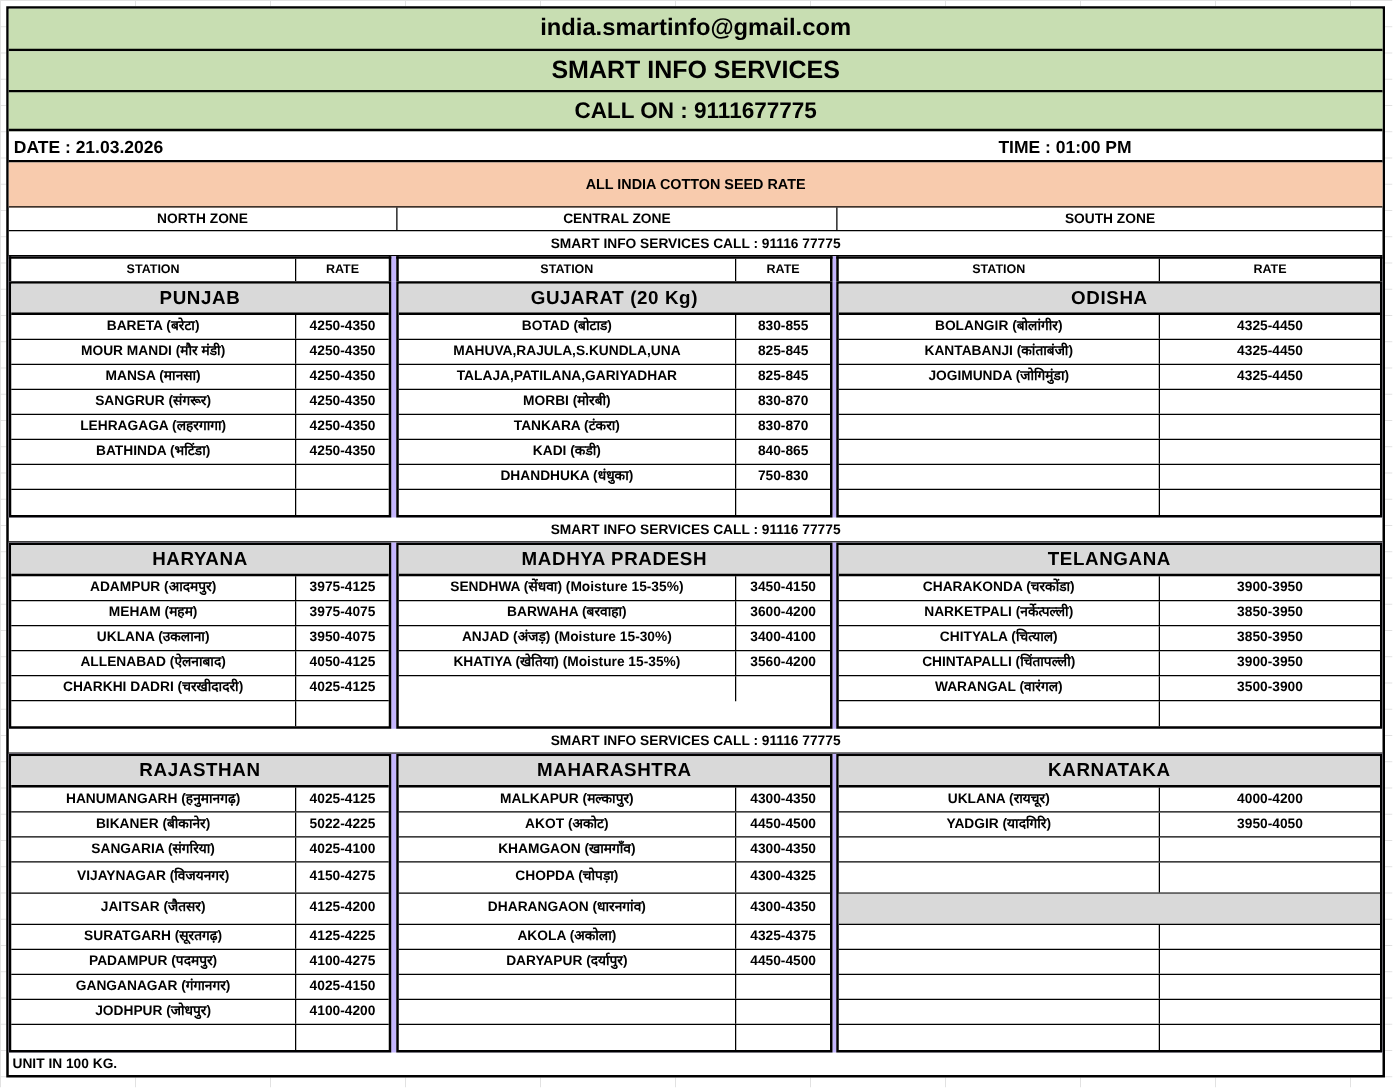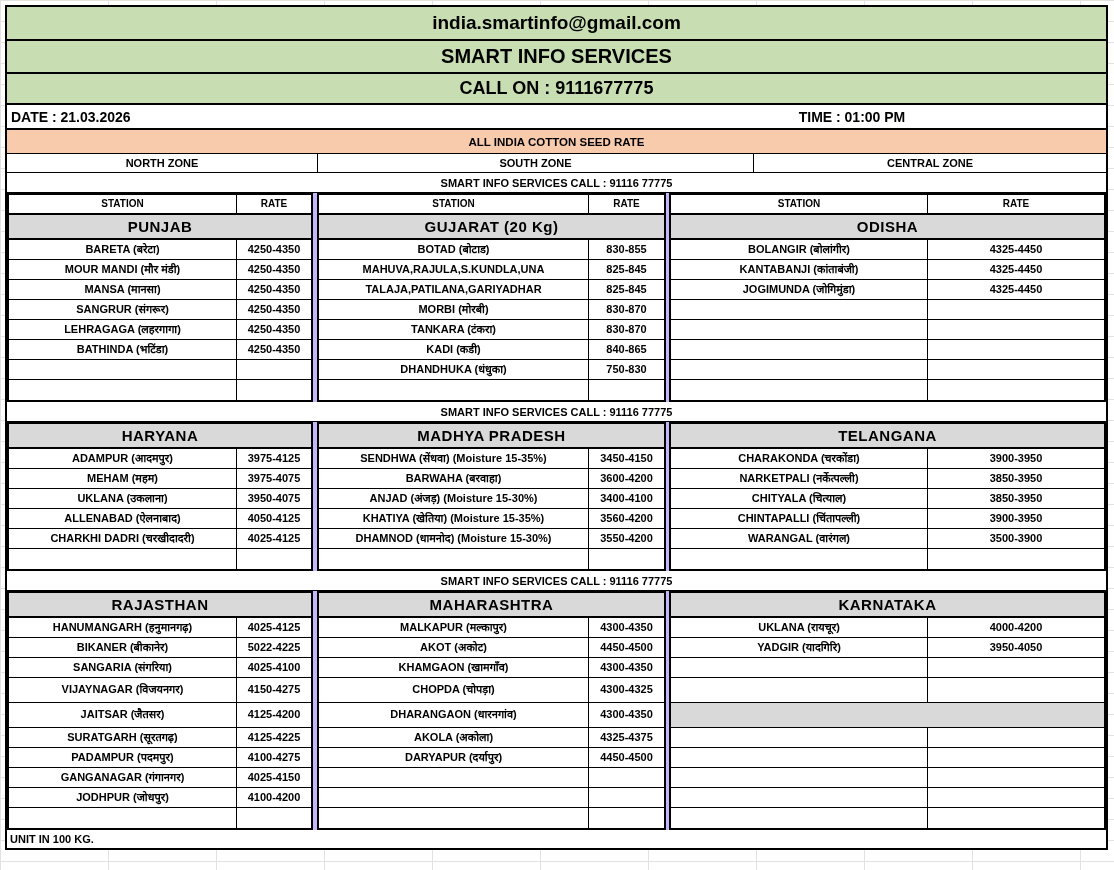--- a/index.html
+++ b/index.html
@@ -19,21 +19,21 @@
     border:2px solid #000;background:#fff;
   }
   .rowc{display:flex;align-items:center;justify-content:center;font-weight:bold;box-sizing:border-box;}
   .green-row{background:var(--green);border-bottom:2px solid #000;}
   .title-row{height:33px;font-size:20px;}
   .email-row{height:34px;font-size:19px;}
   .call-row{height:31px;font-size:18px;}
   .date-row{height:25px;display:flex;align-items:center;font-weight:bold;font-size:14px;border-bottom:2px solid #000;box-sizing:border-box;}
   .date-row .date{padding-left:4px;}
   .date-row .time{margin-left:auto;width:508px;text-align:center;}
-  .banner-row{height:24px;background:var(--orange);font-size:11.5px;border-bottom:1px solid #000;}
+  .banner-row{height:36px;background:var(--orange);font-size:11.5px;border-bottom:1px solid #000;}
   .zone-row{height:19px;display:flex;font-weight:bold;font-size:11px;border-bottom:1px solid #000;box-sizing:border-box;}
   .zone-cell{display:flex;align-items:center;justify-content:center;border-right:1px solid #000;box-sizing:border-box;height:100%;}
   .zone-cell:last-child{border-right:none;}
   .z0{width:311px}.z1{width:352px}.z2{flex:1}
   .contact-strip{height:20px;font-size:11px;border-bottom:1px solid #000;}
   .band{display:flex;background:#c4b5fd;}
   .block{box-sizing:border-box;border:2px solid #000;background:#fff;display:flex;flex-direction:column;}
   .b0{width:306px}.b1{width:349px}.b2{width:437px}
   .gapA{width:4px}.gapB{width:3px}
   .head-band .block{border-bottom:0;}
@@ -67,22 +67,22 @@
   </div>
   <div class="date-row">
     <span class="date">DATE : 21.03.2026</span>
     <span class="time">TIME : 01:00 PM</span>
   </div>
   <div class="rowc banner-row">
     <span>ALL INDIA COTTON SEED RATE</span>
   </div>
   <div class="zone-row" id="zoneRow">
       <div class="zone-cell z0">NORTH ZONE</div>
+      <div class="zone-cell z1">CENTRAL ZONE</div>
       <div class="zone-cell z2">SOUTH ZONE</div>
-      <div class="zone-cell z1">CENTRAL ZONE</div>
     </div>
   <div id="dyn">
       <div class="rowc contact-strip">SMART INFO SERVICES   CALL : 91116 77775</div>
       <div class="band head-band">
         <div class="block b0">
           <div class="hrow">
             <div class="cell st">STATION</div>
             <div class="cell rt">RATE</div>
           </div>
         </div>
@@ -252,24 +252,20 @@
           </div>
           <div class="row-line">
             <div class="cell st">ANJAD  (अंजड़) (Moisture 15-30%)</div>
             <div class="cell rt">3400-4100</div>
           </div>
           <div class="row-line">
             <div class="cell st">KHATIYA (खेतिया) (Moisture 15-35%)</div>
             <div class="cell rt">3560-4200</div>
           </div>
           <div class="row-line">
-            <div class="cell st">DHAMNOD (धामनोद) (Moisture 15-30%)</div>
-            <div class="cell rt">3550-4200</div>
-          </div>
-          <div class="row-line">
             <div class="cell st"></div>
             <div class="cell rt"></div>
           </div>
         </div>
         <div class="gapB"></div>
         <div class="block b2">
           <div class="state-header">TELANGANA</div>
           <div class="row-line">
             <div class="cell st">CHARAKONDA (चरकोंडा)</div>
             <div class="cell rt">3900-3950</div>

